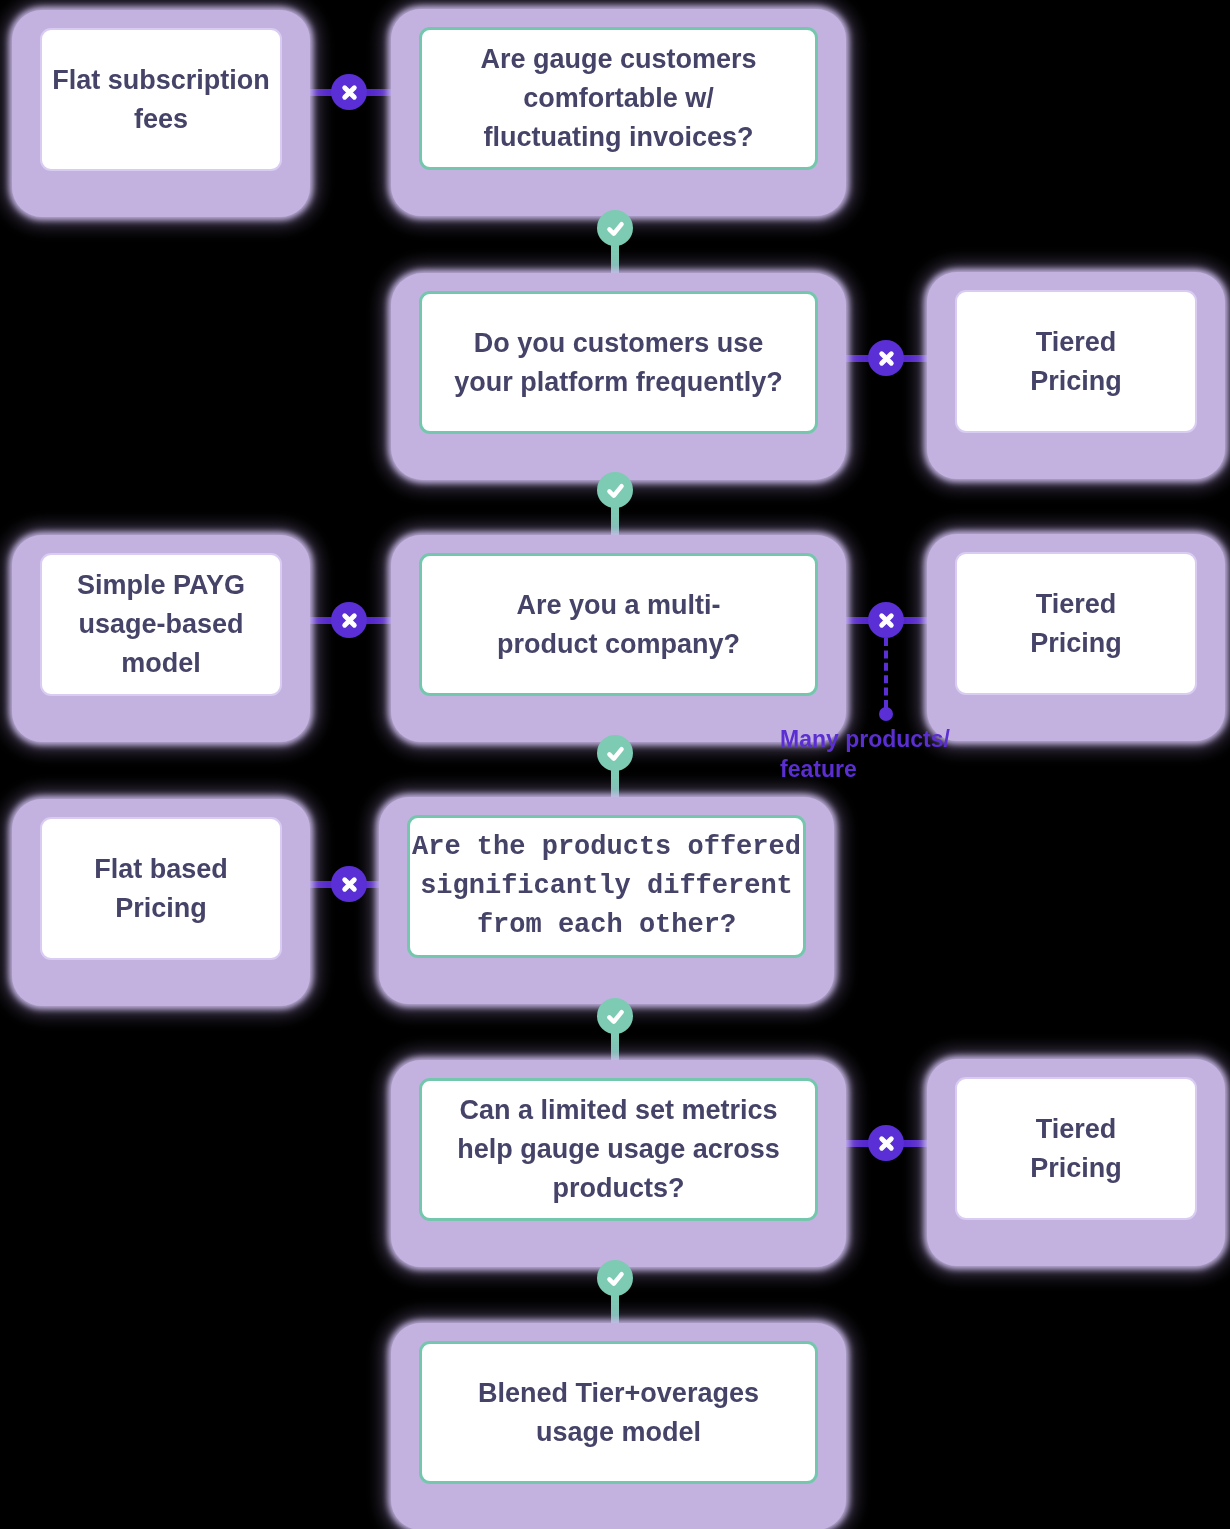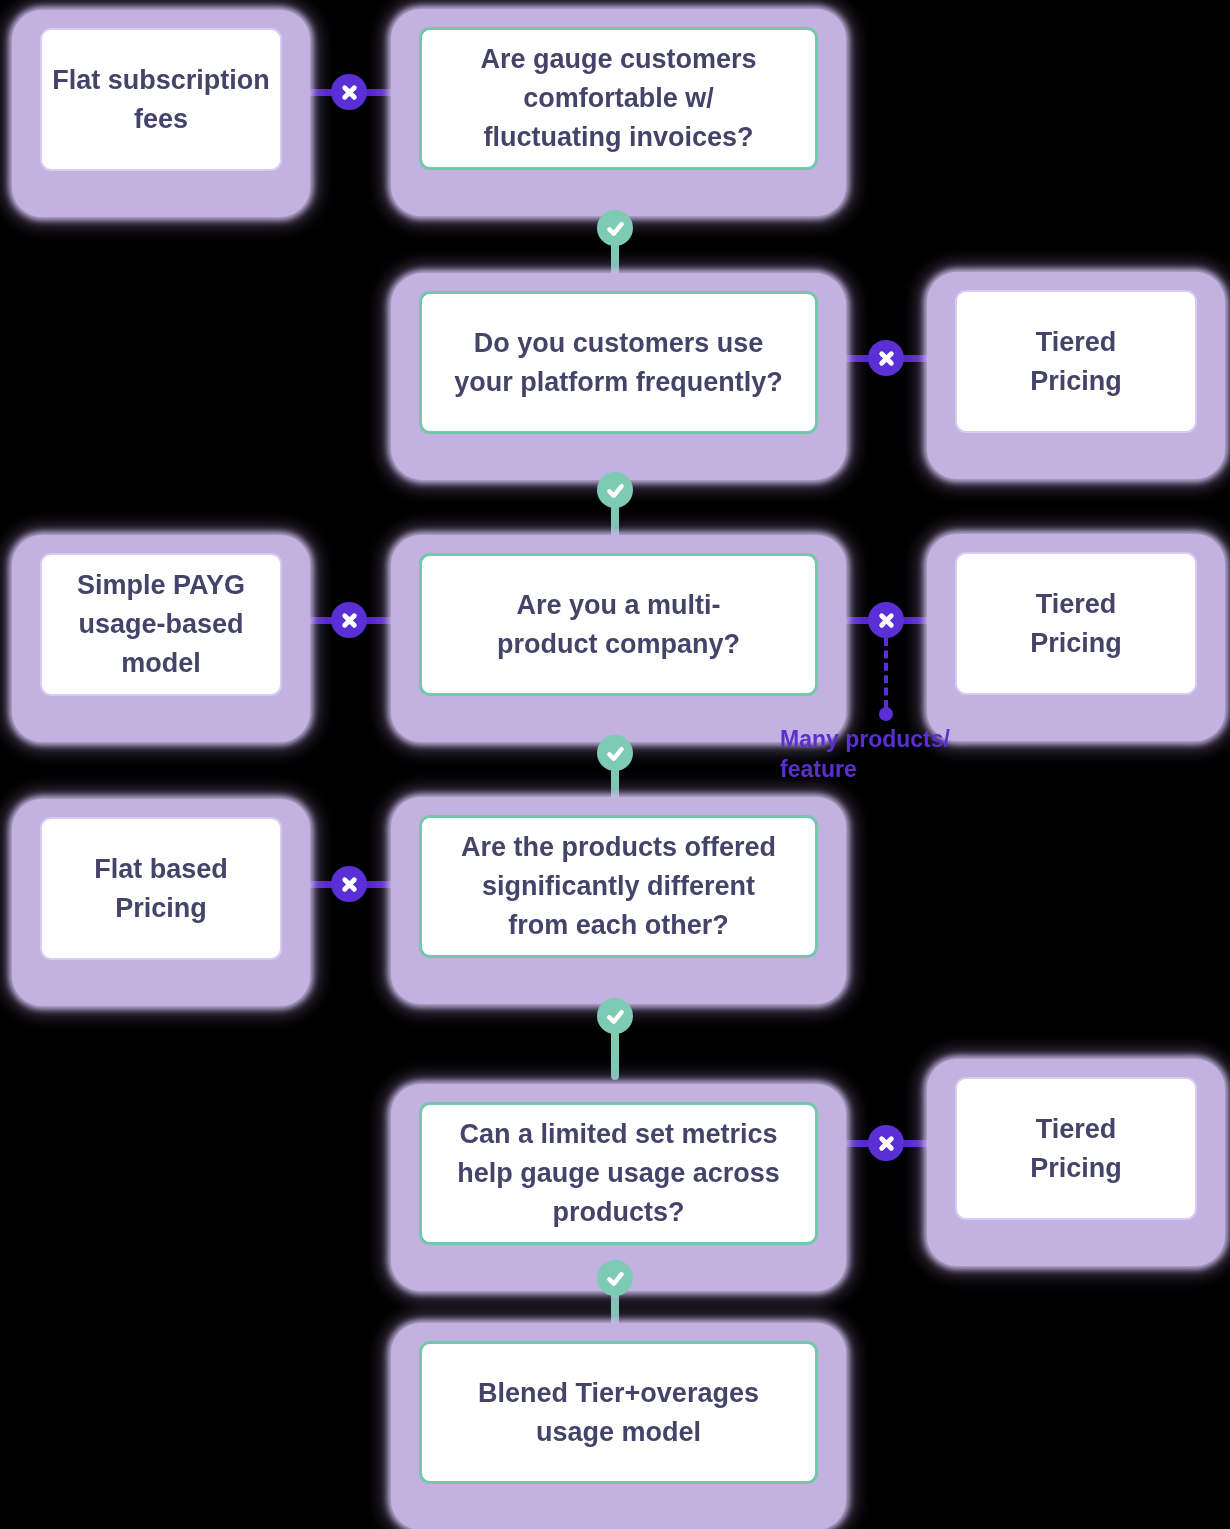--- a/index.html
+++ b/index.html
@@ -121,27 +121,27 @@
   </div>
   <div class="node side o" style="left:927px; top:534px;">
     <div class="inner">Tiered
 Pricing</div>
   </div>
 
   <div class="node side o" style="left:12px; top:799px;">
     <div class="inner">Flat based
 Pricing</div>
   </div>
-  <div class="node center q" style="left:391px; top:797px;">
+  <div class="node center q" style="left:379px; top:797px;font-family:Liberation Mono, monospace;">
     <div class="inner">Are the products offered
 significantly different
 from each other?</div>
   </div>
 
-  <div class="node center q" style="left:391px; top:1060px;margin-top:24px;">
+  <div class="node center q" style="left:391px; top:1060px;">
     <div class="inner">Can a limited set metrics
 help gauge usage across
 products?</div>
   </div>
   <div class="node side o" style="left:927px; top:1059px;">
     <div class="inner">Tiered
 Pricing</div>
   </div>
 
   <div class="node center q" style="left:391px; top:1323px;">

